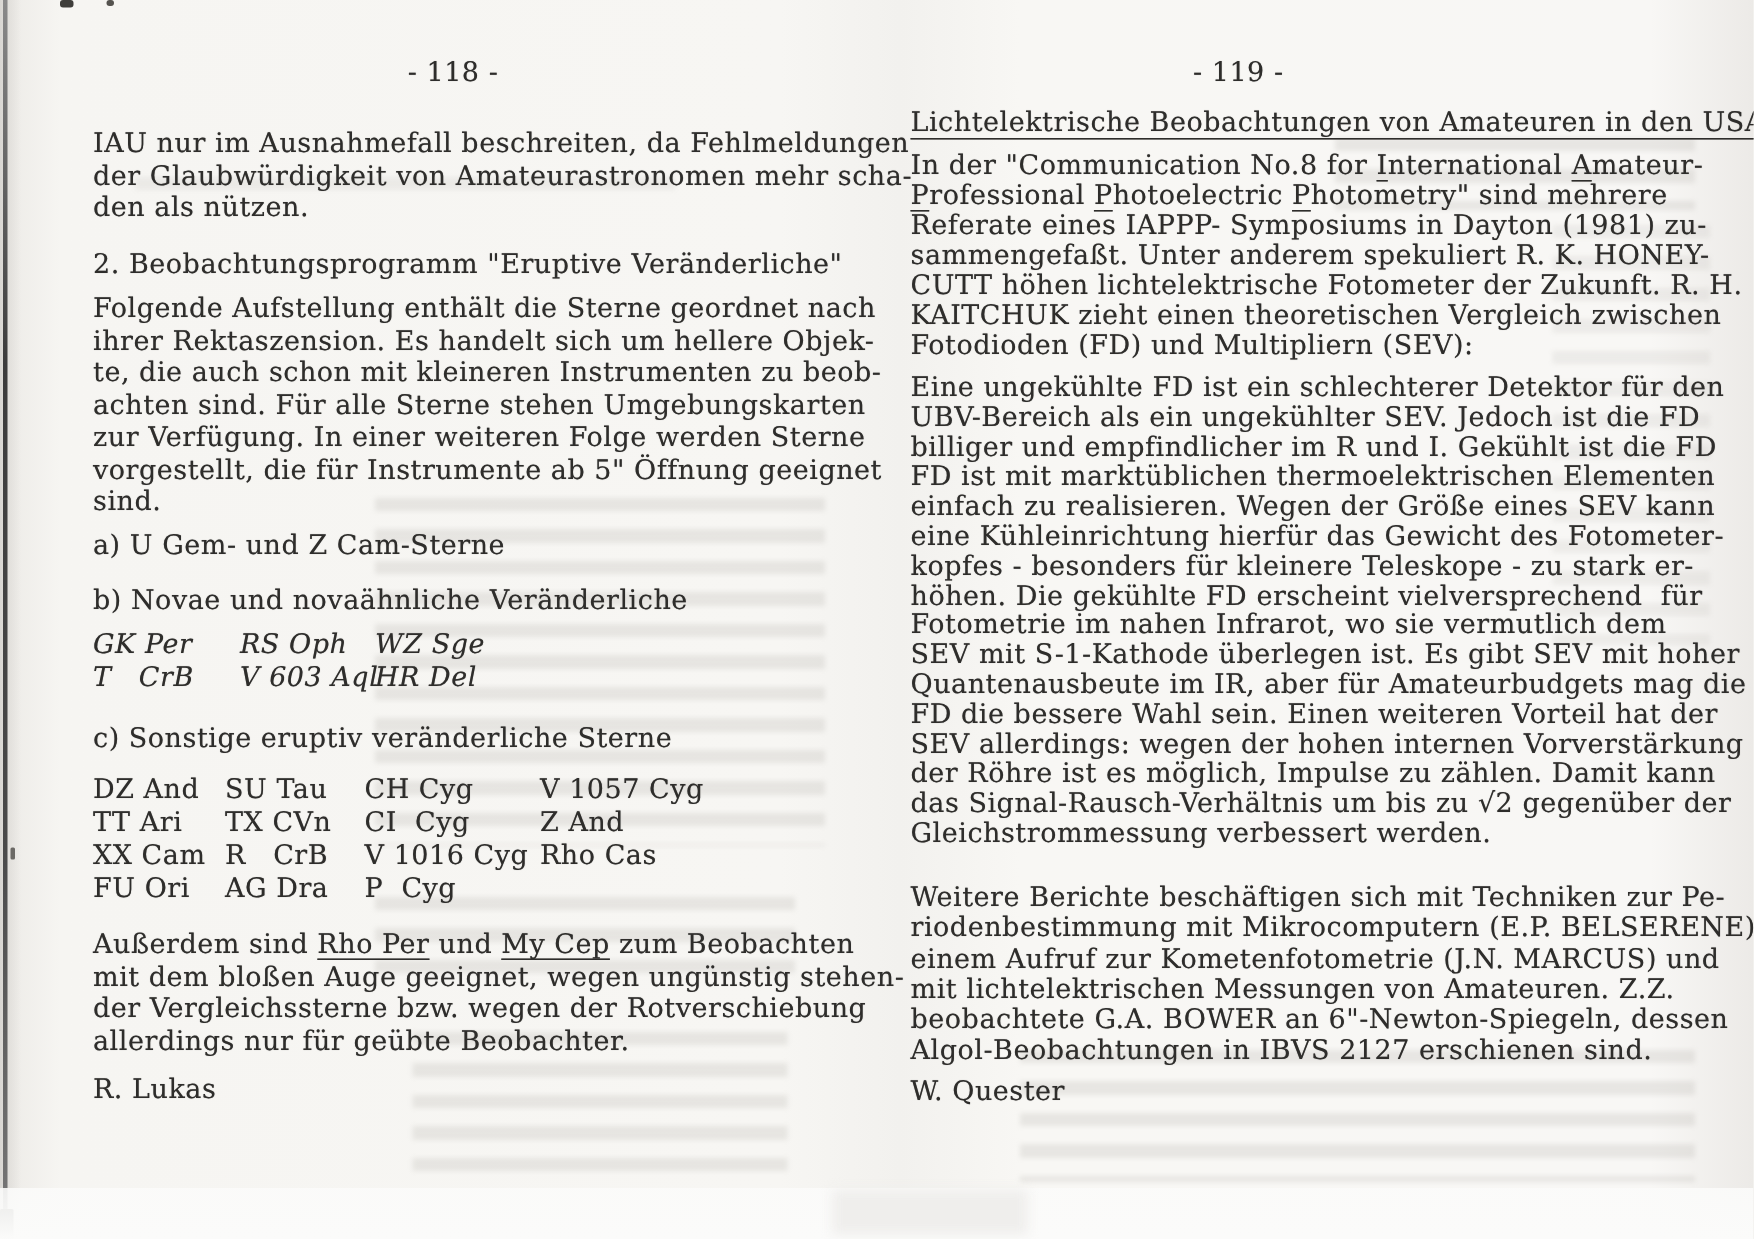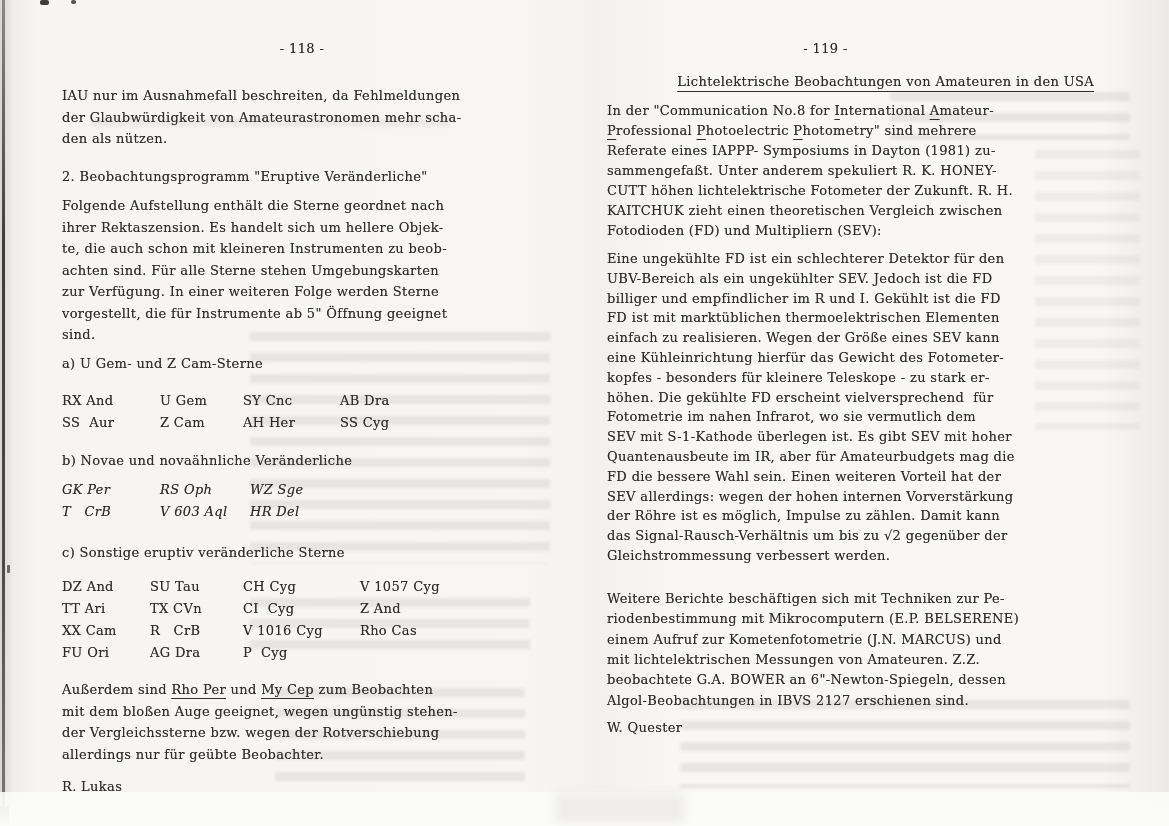--- a/index.html
+++ b/index.html
@@ -23,21 +23,21 @@
   .ghost{background:repeating-linear-gradient(to bottom,rgba(158,155,148,.55) 0px,rgba(158,155,148,.55) 9px,rgba(158,155,148,0) 9px,rgba(158,155,148,0) 21px);
          filter:blur(1.6px);opacity:.33;}
   .g1{left:250px;top:332px;width:300px;height:232px;}
   .g2{left:250px;top:598px;width:280px;height:60px;}
   .g3{left:275px;top:688px;width:250px;height:104px;}
   .g4{left:90px;top:118px;width:360px;height:12px;opacity:.22;}
   .g5{left:890px;top:92px;width:240px;height:48px;}
   .g6{left:1035px;top:150px;width:105px;height:280px;opacity:.22;}
   .g7{left:680px;top:700px;width:450px;height:88px;}
   
-  .pg{position:absolute;top:30px;color:#2e2d2b;font-size:13px;letter-spacing:.35px;
+  .pg{position:absolute;top:30px;color:#2e2d2b;font-size:18px;letter-spacing:.35px;
       text-shadow:0 0 .5px rgba(46,45,43,.55);}
   .pg-left{left:62px;width:480px;}
   .pg-right{left:607px;width:487px;}
   .line{white-space:pre;line-height:21.5px;}
   .pg-right .line{line-height:20px;}
   .pagenum{text-align:center;line-height:21px;margin-top:8px;}
   .pg-right .pagenum{margin-right:50px;}
   .u{text-decoration:underline;text-underline-offset:4px;text-decoration-thickness:1.2px;}
   .headline{text-decoration:underline;text-underline-offset:5px;text-decoration-thickness:1.2px;}
   .trow{display:flex;line-height:22px;}
@@ -102,34 +102,20 @@
       <div class="line">Folgende Aufstellung enthält die Sterne geordnet nach</div>
       <div class="line">ihrer Rektaszension. Es handelt sich um hellere Objek-</div>
       <div class="line">te, die auch schon mit kleineren Instrumenten zu beob-</div>
       <div class="line">achten sind. Für alle Sterne stehen Umgebungskarten</div>
       <div class="line">zur Verfügung. In einer weiteren Folge werden Sterne</div>
       <div class="line">vorgestellt, die für Instrumente ab 5" Öffnung geeignet</div>
       <div class="line">sind.</div>
     </div>
 
     <div class="line l-al">a) U Gem- und Z Cam-Sterne</div>
-    <div class="l-ta ta">
-      <div class="trow">
-        <span class="c">RX And</span>
-          <span class="c">U Gem</span>
-          <span class="c">SY Cnc</span>
-          <span class="c">AB Dra</span>
-      </div>
-      <div class="trow">
-        <span class="c">SS  Aur</span>
-          <span class="c">Z Cam</span>
-          <span class="c">AH Her</span>
-          <span class="c">SS Cyg</span>
-      </div>
-    </div>
 
     <div class="line l-bl">b) Novae und novaähnliche Veränderliche</div>
     <div class="l-tb tb">
       <div class="trow">
         <span class="c">GK Per</span>
           <span class="c">RS Oph</span>
           <span class="c">WZ Sge</span>
       </div>
       <div class="trow">
         <span class="c">T   CrB</span>

